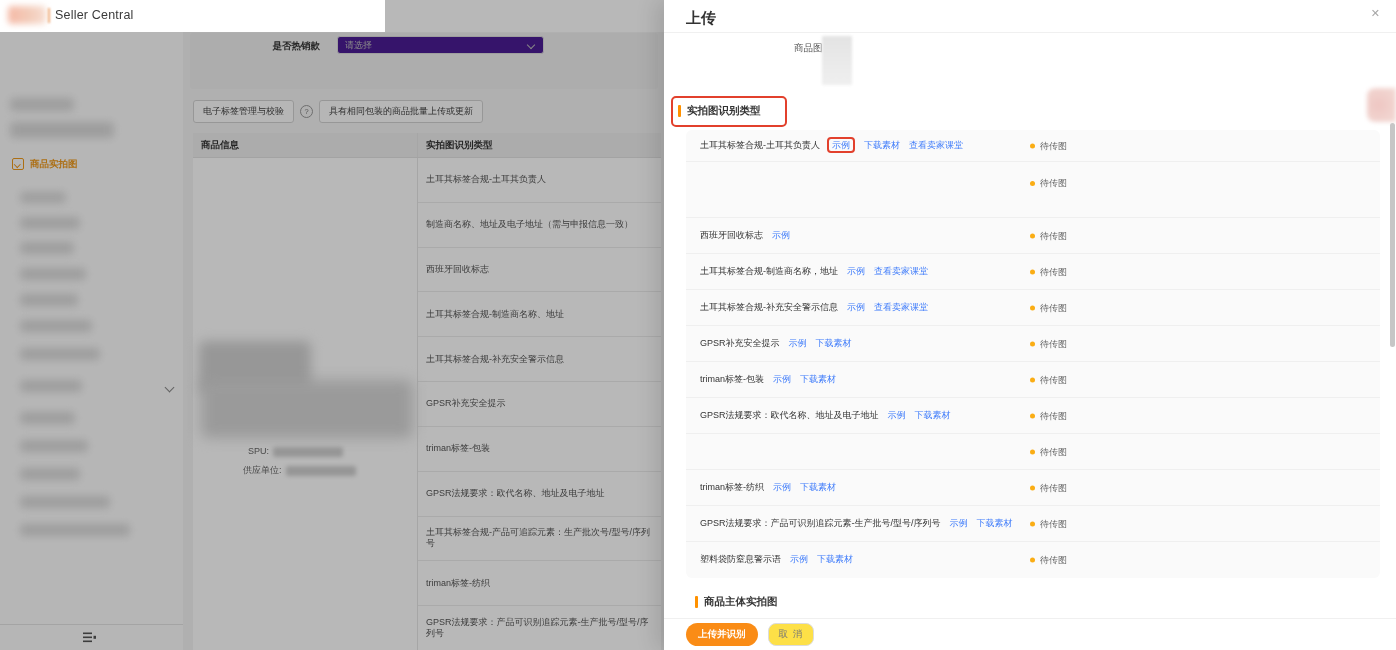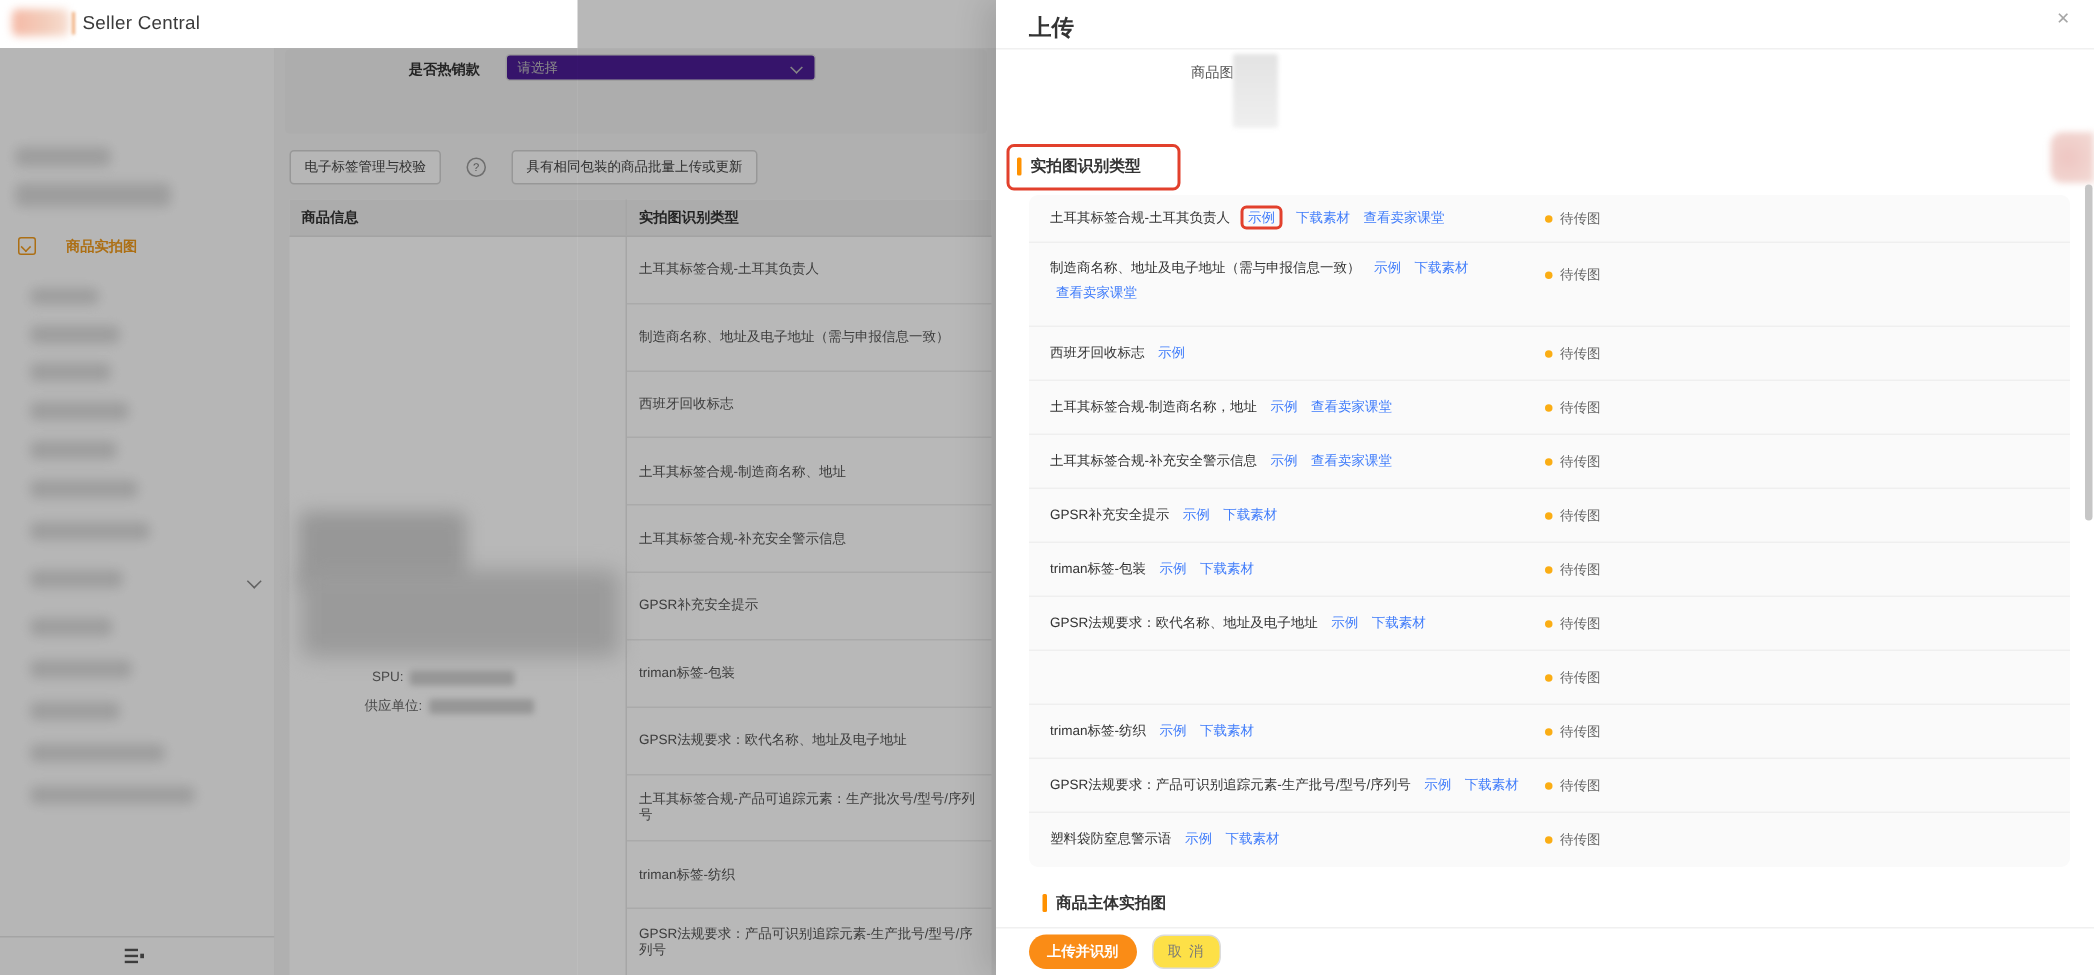--- a/index.html
+++ b/index.html
@@ -8,34 +8,34 @@
 
   
   .topbar{position:absolute;left:0;top:0;width:664px;height:32px;background:#fff;border-bottom:1px solid #ececec;z-index:1;}
   .logo-blur{position:absolute;left:8px;top:6px;width:38px;height:18px;border-radius:4px;
              background:linear-gradient(90deg,#f5b9a6,#f3cdbb 60%,#f7ded2);filter:blur(3px);}
   .logo-tick{position:absolute;left:48px;top:8px;width:2px;height:15px;background:#f0b080;filter:blur(1px);}
   .brand{position:absolute;left:55px;top:8px;font-size:12.5px;color:#3a3a3a;font-weight:500;letter-spacing:.2px;}
 
   .sidebar{position:absolute;left:0;top:32px;width:183px;height:618px;background:#fdfdfd;border-right:1px solid #e7e7e7;z-index:1;}
   .sb-blur{position:absolute;background:#cfcfcf;border-radius:4px;filter:blur(4px);opacity:.75;}
-  .sb-active{position:absolute;left:12px;top:126px;display:flex;align-items:flex-start;gap:20px;color:#ef9a1d;font-size:9.5px;font-weight:600;}
+  .sb-active{position:absolute;left:12px;top:126px;display:flex;align-items:flex-start;gap:6px;color:#ef9a1d;font-size:9.5px;font-weight:600;}
   .sb-active .bag{width:10px;height:10px;border:1.3px solid #ef9a1d;border-radius:2px;position:relative;}
   .sb-active .bag::after{content:"";position:absolute;left:2px;top:2.5px;width:3.5px;height:3.5px;border:1.3px solid #ef9a1d;border-top:none;border-left:none;transform:rotate(45deg);}
   .sb-caret{position:absolute;left:166px;top:352px;width:6px;height:6px;border-right:1.4px solid #888;border-bottom:1.4px solid #888;transform:rotate(45deg);}
   .sb-footer{position:absolute;left:0;bottom:0;width:100%;height:25px;border-top:1px solid #e3e3e3;}
   .collapse-ic{position:absolute;left:83px;top:7px;}
 
   .main{position:absolute;left:183px;top:32px;width:481px;height:618px;background:#f4f4f4;z-index:1;}
   .formcard{position:absolute;left:7px;top:1px;width:468px;height:56px;background:#f0f0f0;border-radius:3px;}
   .f-label{position:absolute;left:70px;top:7px;width:60px;text-align:right;font-size:9.5px;font-weight:700;color:#333;}
   .f-select{position:absolute;left:147px;top:3px;width:207px;height:18px;background:#4c1d95;border:1px solid #dcdcdc;border-radius:3px;display:flex;align-items:center;padding-left:7px;box-sizing:border-box;}
   .f-select .ph{font-size:9px;color:#bfbfbf;}
   .f-select .car{position:absolute;right:9px;top:5px;width:5px;height:5px;border-right:1.3px solid #bbb;border-bottom:1.3px solid #bbb;transform:rotate(45deg);}
-  .toolbar{position:absolute;left:10px;top:68px;display:flex;align-items:center;gap:17px;}
+  .toolbar{position:absolute;left:10px;top:68px;display:flex;align-items:center;gap:6px;}
   .tbtn{height:21px;display:flex;align-items:center;padding:0 9px;background:#fcfcfc;border:1px solid #d2d2d2;border-radius:3px;font-size:9px;color:#444;}
   .qmark{width:11px;height:11px;border:1px solid #999;border-radius:50%;font-size:7.5px;color:#777;display:flex;align-items:center;justify-content:center;}
 
   .table{position:absolute;left:10px;top:101px;width:468px;height:517px;background:#fff;}
   .thead{display:flex;height:24px;background:#efefef;border-bottom:1px solid #e2e2e2;font-size:9.5px;font-weight:700;color:#333;}
   .th1{width:224px;display:flex;align-items:center;padding-left:8px;box-sizing:border-box;}
   .th2{flex:1;display:flex;align-items:center;padding-left:8px;border-left:1px solid #e7e7e7;box-sizing:border-box;}
   .tbody{display:flex;height:493px;}
   .tcell-prod{width:224px;position:relative;box-sizing:border-box;}
   .tcell-types{flex:1;border-left:1px solid #e7e7e7;display:flex;flex-direction:column;}
@@ -236,24 +236,20 @@
             <span class="drow-label">土耳其标签合规-土耳其负责人</span><span><span class="lnk boxed">示例</span><span class="lnk">下载素材</span><span class="lnk">查看卖家课堂</span></span>
             
           </div>
           <div class="drow-status">
             <span class="dot"></span>
             <span class="st-txt">待传图</span>
           </div>
         </div>
 
         <div class="drow tall">
-          <div class="drow-main">
-            <span class="drow-label">制造商名称、地址及电子地址（需与申报信息一致）</span><span><span class="lnk">示例</span><span class="lnk">下载素材</span></span>
-            <div class="drow-line2"><span class="lnk">查看卖家课堂</span></div>
-          </div>
           <div class="drow-status">
             <span class="dot"></span>
             <span class="st-txt">待传图</span>
           </div>
         </div>
 
         <div class="drow">
           <div class="drow-main">
             <span class="drow-label">西班牙回收标志</span><span><span class="lnk">示例</span></span>
             

